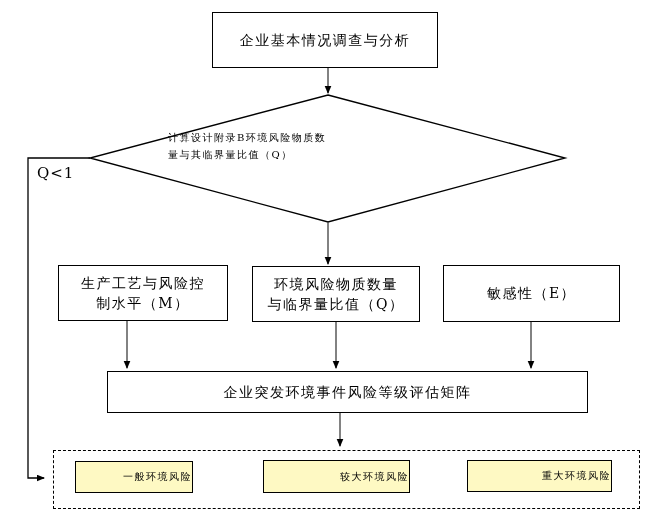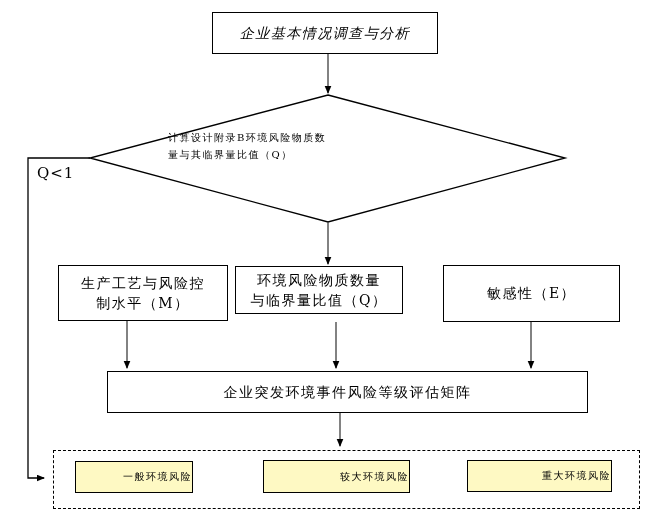--- a/index.html
+++ b/index.html
@@ -55,37 +55,37 @@
 
     <line x1="328" y1="222" x2="328" y2="264" stroke="#3f3f3f" stroke-width="1.3" marker-end="url(#arw)"></line>
 
     <line x1="127" y1="321" x2="127" y2="368" stroke="#3f3f3f" stroke-width="1.3" marker-end="url(#arw)"></line>
     <line x1="336" y1="322" x2="336" y2="368" stroke="#3f3f3f" stroke-width="1.3" marker-end="url(#arw)"></line>
     <line x1="531" y1="322" x2="531" y2="368" stroke="#3f3f3f" stroke-width="1.3" marker-end="url(#arw)"></line>
 
     <line x1="340" y1="413" x2="340" y2="446" stroke="#3f3f3f" stroke-width="1.3" marker-end="url(#arw)"></line>
   </svg>
 
-  <div class="node" style="left:212px;top:12px;width:226px;height:42px;font-style:italic;">
+  <div class="node" style="left:212px;top:12px;width:226px;height:56px;">
     <span class="ln">企业基本情况调查与分析</span>
   </div>
 
   <div class="diamond-text">
     <div class="ln">计算设计附录B环境风险物质数</div>
     <div class="ln">量与其临界量比值（Q）</div>
   </div>
 
   <div class="branch-label" style="left:37px;top:132px;">Q&lt;1</div>
   <div class="branch-label" style="left:353px;top:231px;">Q≥1</div>
 
   <div class="node" style="left:58px;top:265px;width:170px;height:56px;">
     <span class="ln">生产工艺与风险控</span>
     <span class="ln">制水平（M）</span>
   </div>
-  <div class="node" style="left:235px;top:266px;width:168px;height:48px;">
+  <div class="node" style="left:252px;top:266px;width:168px;height:56px;">
     <span class="ln">环境风险物质数量</span>
     <span class="ln">与临界量比值（Q）</span>
   </div>
   <div class="node" style="left:443px;top:265px;width:177px;height:57px;">
     <span class="ln">敏感性（E）</span>
   </div>
 
   <div class="node" style="left:107px;top:371px;width:481px;height:42px;">
     <span class="ln">企业突发环境事件风险等级评估矩阵</span>
   </div>

